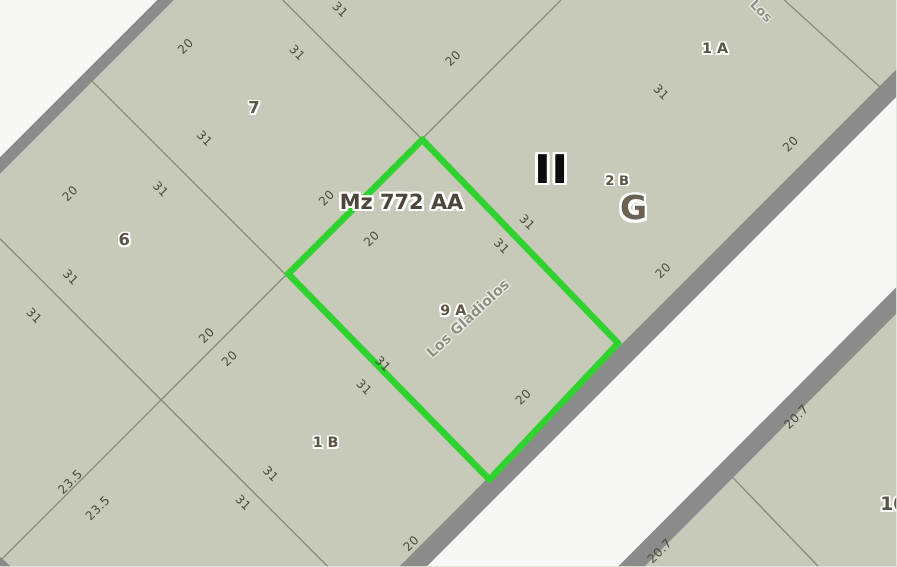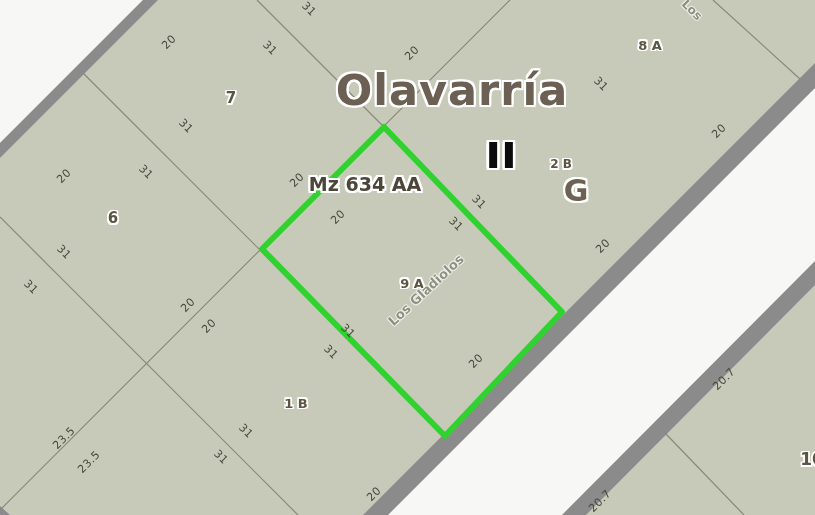--- a/index.html
+++ b/index.html
@@ -100,29 +100,28 @@
       <div class="lbl dim" style="left: 476px; top: 361px; --r: -45deg;">20</div>
       <div class="lbl dim" style="left: 246px; top: 431px; --r: 45deg;">31</div>
       <div class="lbl dim" style="left: 221px; top: 457px; --r: 45deg;">31</div>
       <div class="lbl dim" style="left: 64px; top: 438px; --r: -45deg;">23.5</div>
       <div class="lbl dim" style="left: 89px; top: 462px; --r: -45deg;">23.5</div>
       <div class="lbl dim" style="left: 374px; top: 494px; --r: -45deg;">20</div>
       <div class="lbl dim" style="left: 724px; top: 379px; --r: -45deg;">20.7</div>
       <div class="lbl dim" style="left: 600px; top: 501px; --r: -45deg;">20.7</div>
       <div class="lbl parcel-id" style="left: 231px; top: 98px; --r: 0deg; font-size: 15px;">7</div>
       <div class="lbl parcel-id" style="left: 113px; top: 218px; --r: 0deg; font-size: 15px;">6</div>
-      <div class="lbl parcel-id" style="left: 650px; top: 45px; --r: 0deg; font-size: 13px;">8 A</div>
+      <div class="lbl parcel-id" style="left: 650px; top: 45px; --r: 0deg; font-size: 13px;">1 A</div>
       <div class="lbl parcel-id" style="left: 534px; top: 164px; --r: 0deg; font-size: 12px; margin-left: 27px;">2 B</div>
       <div class="lbl parcel-id" style="left: 412px; top: 283px; --r: 0deg; font-size: 13px;">9 A</div>
       <div class="lbl parcel-id" style="left: 296px; top: 403px; --r: 0deg; font-size: 13px;">1 B</div>
       <div class="lbl parcel-id" style="left: 812px; top: 459px; --r: 0deg; font-size: 17px;">10</div>
       <div class="lbl street" style="left: 426px; top: 290px; --r: -43deg; font-size: 13px;">Los Gladiolos</div>
       <div class="lbl street" style="left: 692px; top: 10px; --r: 45deg; font-size: 12px;">Los</div>
     </div>
 
-  <div id="map-title" class="halo-strong">Olavarría</div>
 
-  <div id="manzana-label" class="halo-strong">Mz 634 AA</div>
+  <div id="manzana-label" class="halo-strong">Mz 772 AA</div>
 
   <div id="section-ii" class="halo-strong">II</div>
 
   <div id="zone-g" class="halo-strong">G</div>
 </div>
 
 </body></html>

